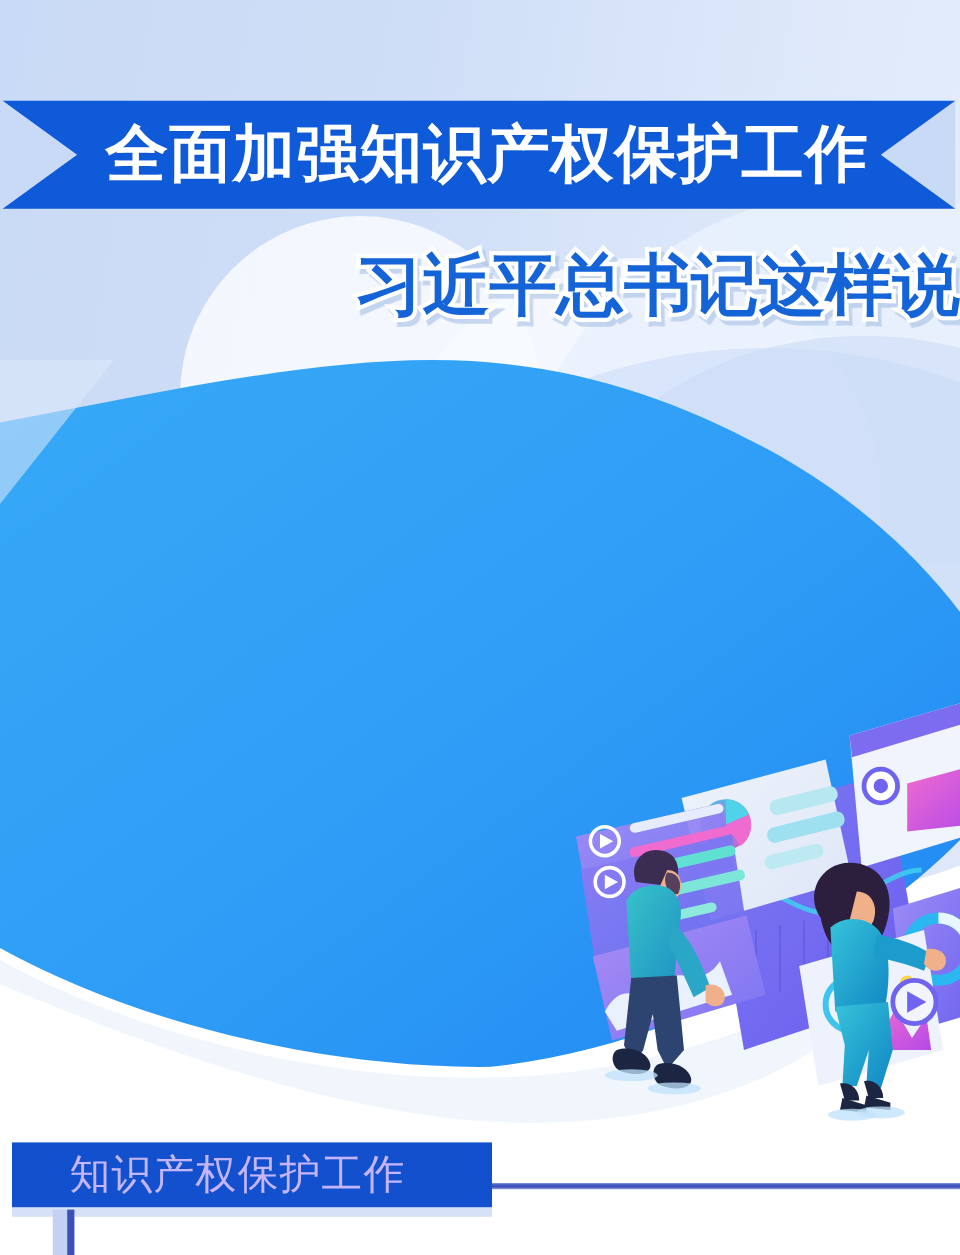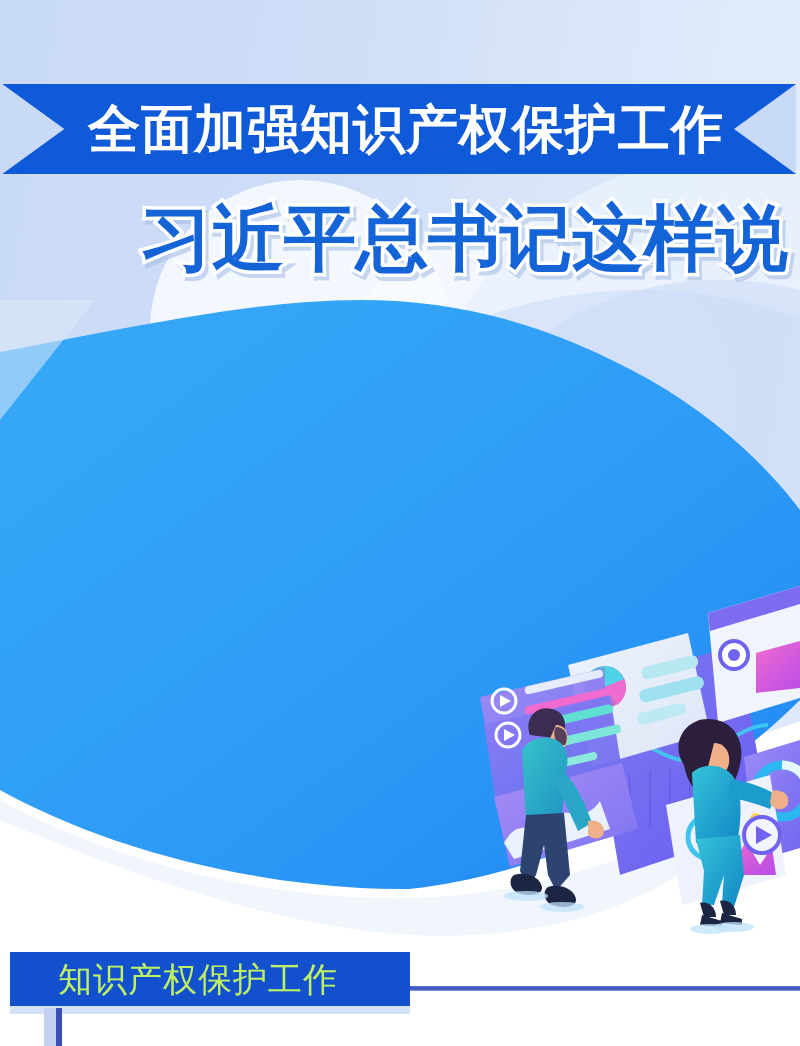--- a/index.html
+++ b/index.html
@@ -31,25 +31,25 @@
     color:#ffffff; font-size:52px; font-weight:700;
     letter-spacing:1px; line-height:1;
     padding-left:14px;
     text-shadow:0 1px 0 rgba(0,0,0,.04);
   }
 
   
   .subtitle {
     position:absolute; left:0px; top:196px; width:800px; height:84px;
     display:flex; align-items:center; justify-content:flex-end;
-    font-size:72px; font-weight:800; line-height:1;
+    font-size:56px; font-weight:800; line-height:1;
     color:#1464d8;
     letter-spacing:0px;
     white-space:nowrap;
-    padding-right:12px;
+    padding-right:0px;
     -webkit-text-stroke:7px #ffffff;
     paint-order:stroke fill;
     filter:drop-shadow(3px 4px 0 rgba(160,185,225,.55));
   }
 
   
   .body-text {
     position:absolute; left:78px; top:398px; width:390px;
     color:#ffffff; font-size:46px; font-weight:500;
     line-height:64px; letter-spacing:0px;
@@ -62,21 +62,21 @@
     position:absolute; left:10px; top:1002px; width:400px; height:12px;
     background:#d5e1f7;
   }
   .tag {
     position:absolute; left:10px; top:952px; width:400px; height:54px;
     background:#1350ce;
     display:flex; align-items:center;
     padding-left:48px;
   }
   .tag-label {
-    color:#bef264; font-size:34px; font-weight:500; line-height:1;
+    color:#c4b5fd; font-size:34px; font-weight:500; line-height:1;
     letter-spacing:1px;
   }
   .tag-rule {
     position:absolute; left:410px; top:986px; width:390px; height:5px;
     background:linear-gradient(180deg,#5a6fd0 0%,#3a4fb8 55%,#8b9ae0 100%);
   }
   .tag-stem {
     position:absolute; left:56px; top:1008px; width:6px; height:38px;
     background:#3a4fb8;
   }

